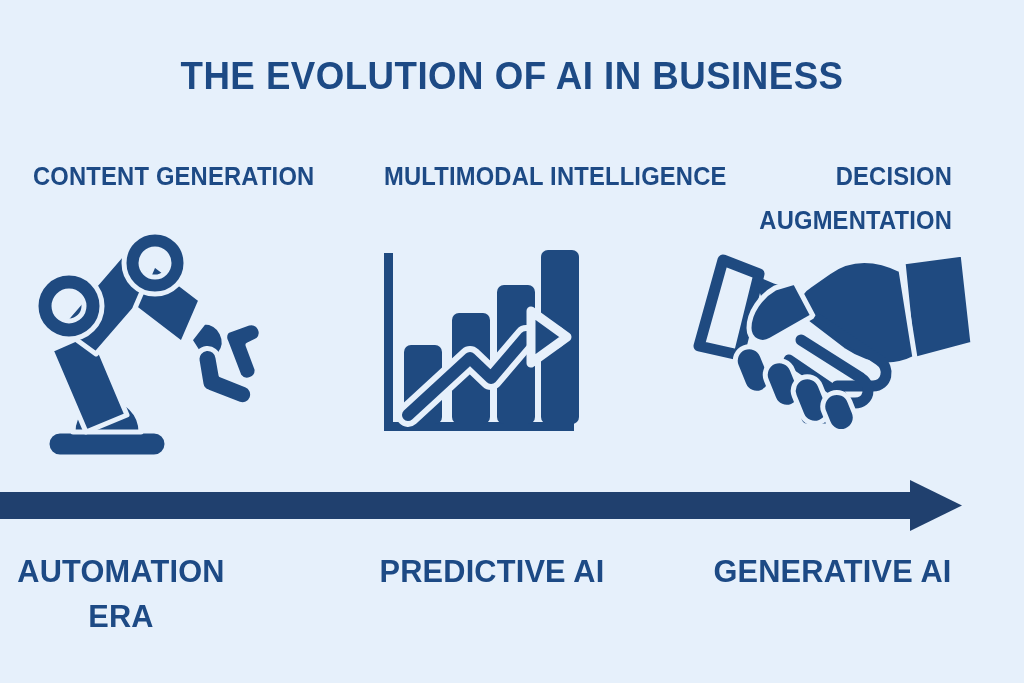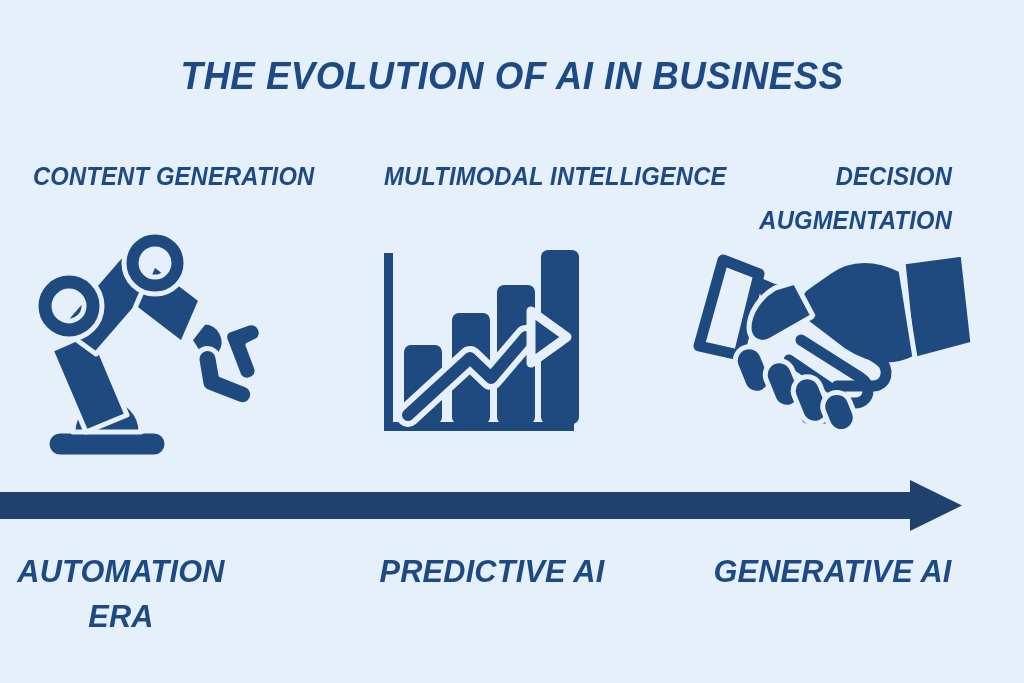--- a/index.html
+++ b/index.html
@@ -8,21 +8,20 @@
     padding: 0;
     background: #ffffff;
   }
   #infographic {
     position: relative;
     width: 1024px;
     height: 683px;
     background: #e6f0fb;
     overflow: hidden;
     font-family: "Liberation Sans", sans-serif;
-    font-style: italic;
     -webkit-font-smoothing: antialiased;
   }
 
   
   .title {
     position: absolute;
     left: 0;
     top: 54px;
     width: 1024px;
     text-align: center;

